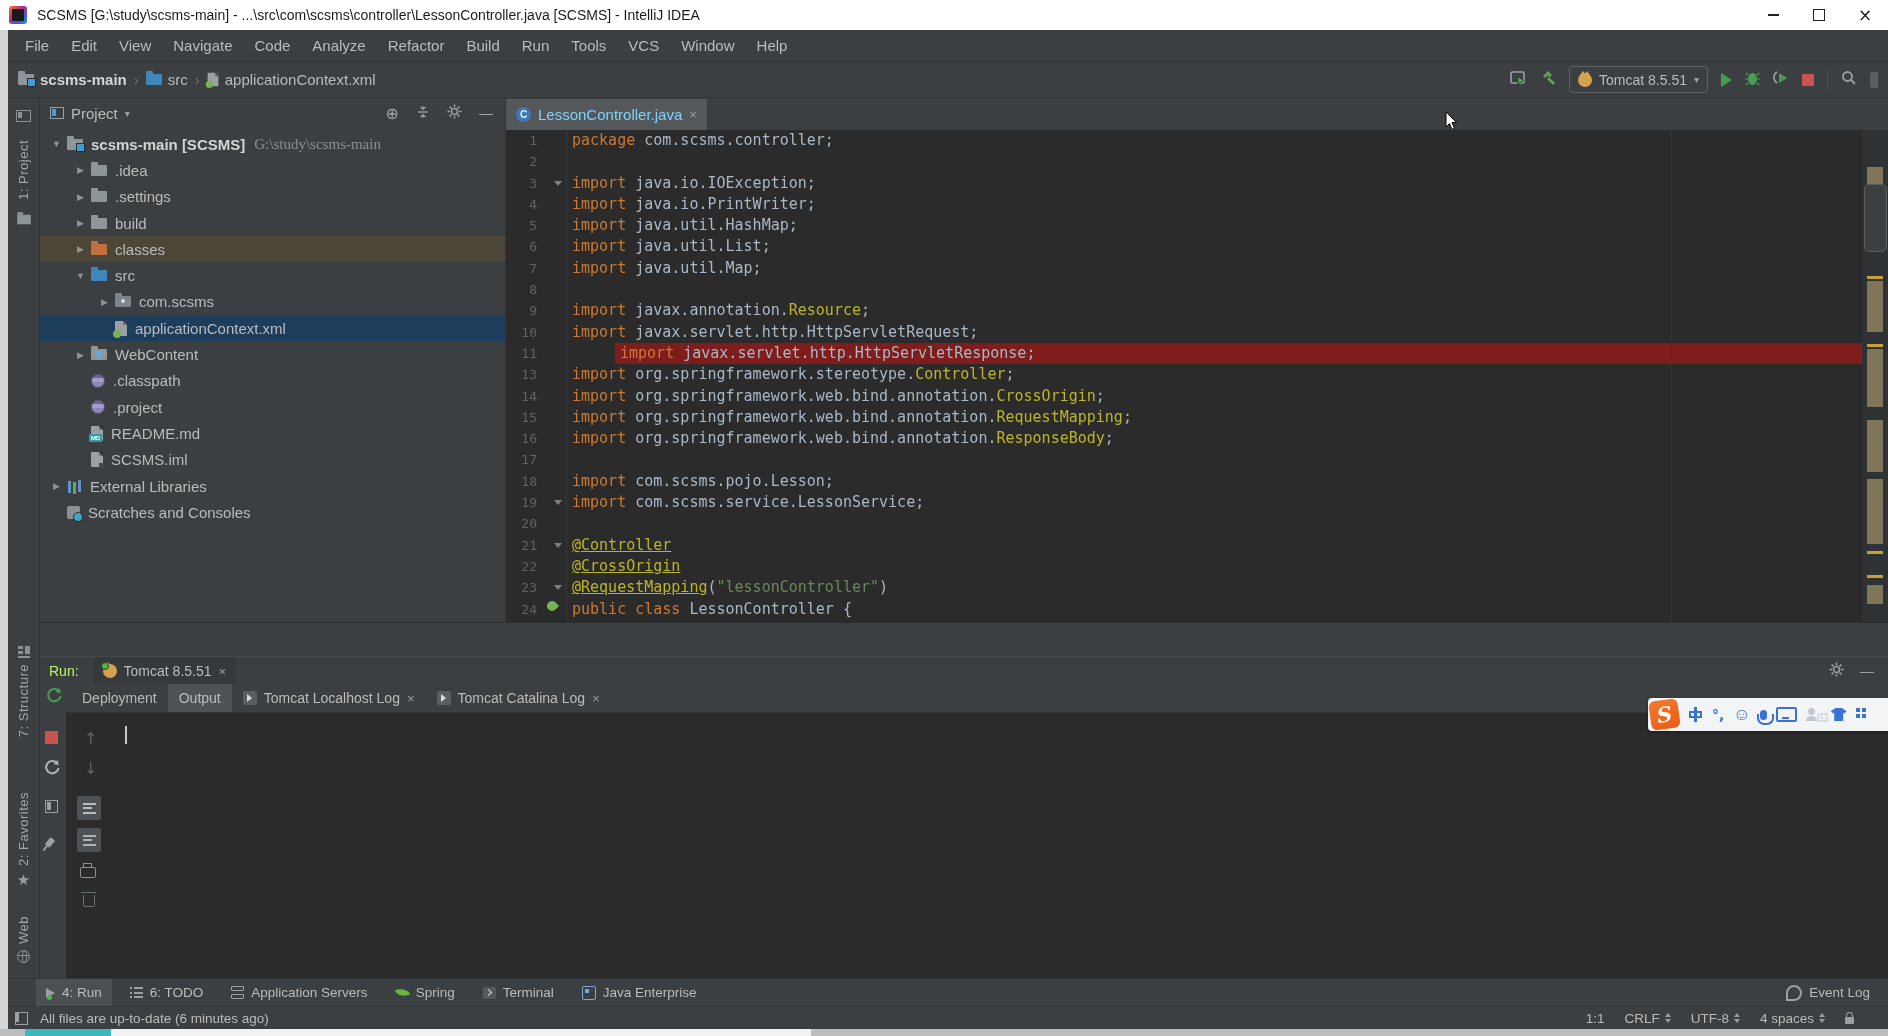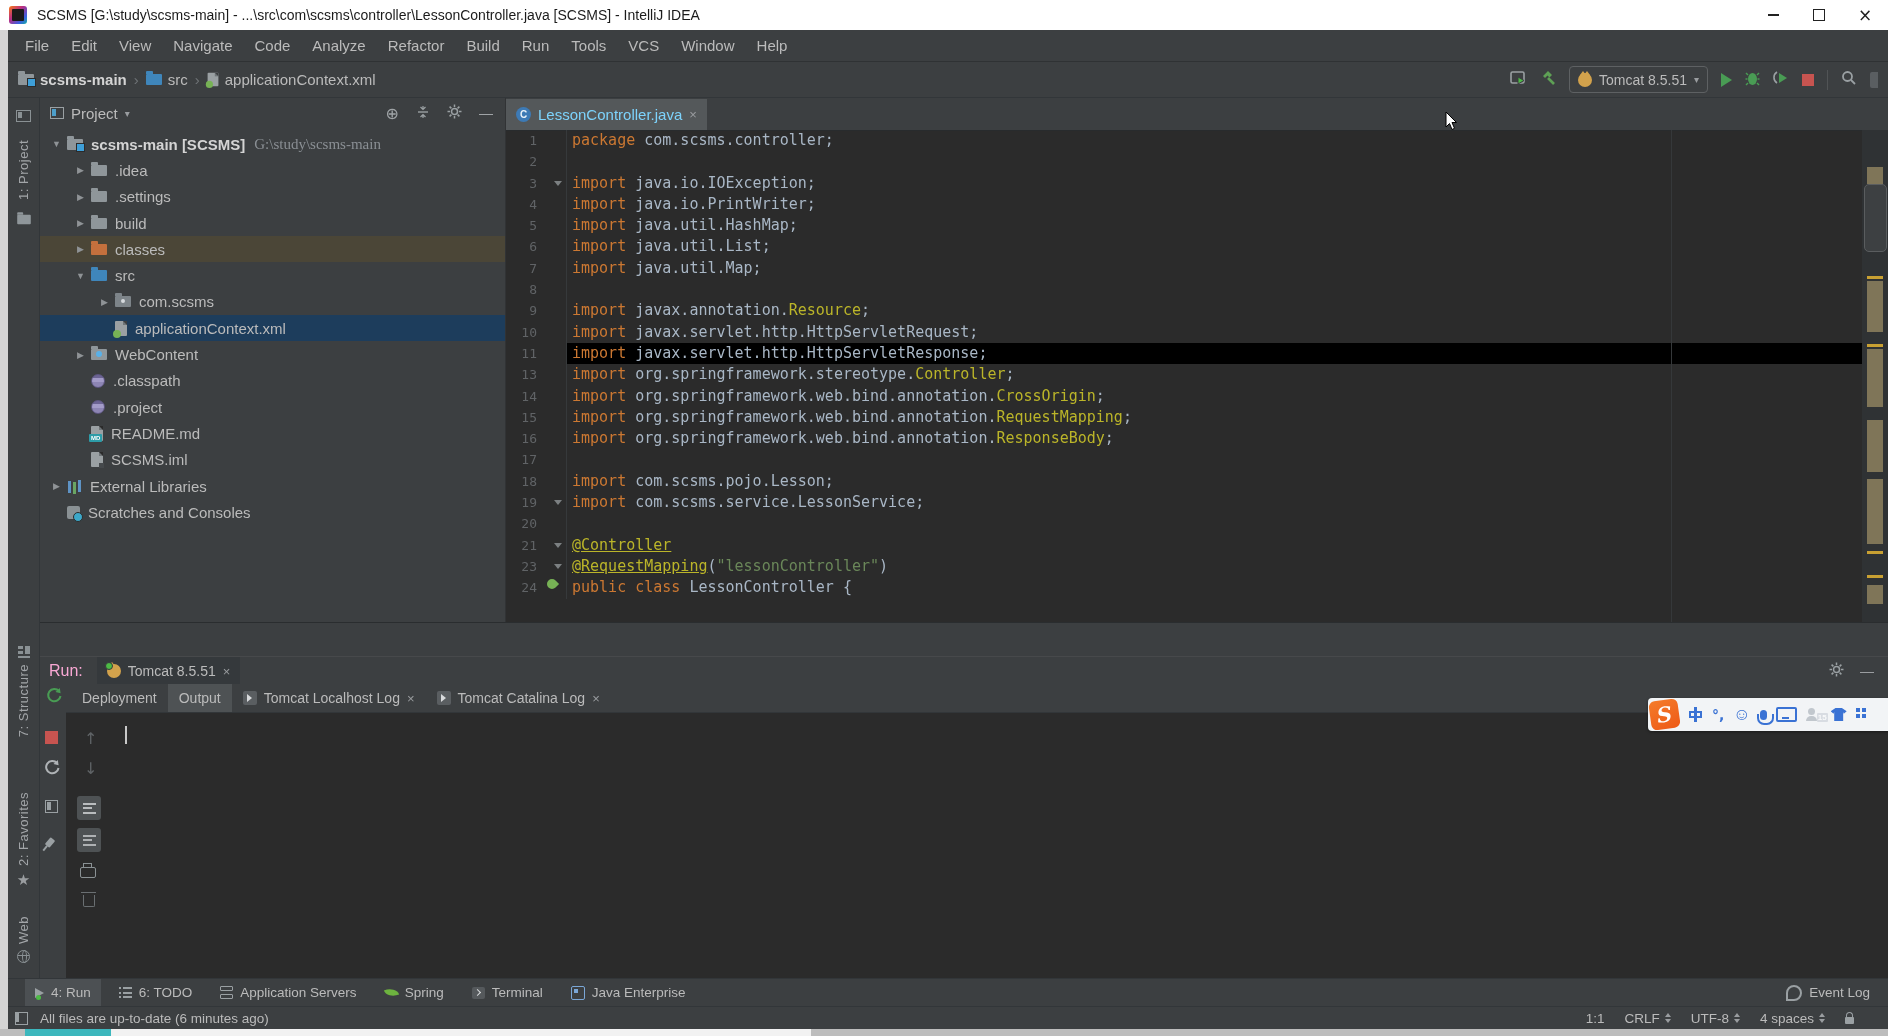--- a/index.html
+++ b/index.html
@@ -111,38 +111,38 @@
      color:#e8f1f8;font:bold 10px "Liberation Sans",sans-serif;}
   #etab .tab-label{color:#7dd3fc;font-size:15px;}
   .close-x{color:#9a9da0;font-size:13px;line-height:13px;}
   #code{position:absolute;top:32px;left:0;right:0;bottom:0;overflow:hidden;}
   .cline{display:flex;height:21.3px;line-height:21.3px;font-family:"DejaVu Sans Mono",monospace;font-size:15px;white-space:pre;}
   .lnum{width:31px;text-align:right;color:#606366;font-size:13px;flex:none;font-family:"DejaVu Sans Mono",monospace;}
   .fcol{width:29px;border-right:1px solid #36393b;flex:none;position:relative;}
   .fcol .fmark{position:absolute;right:4px;top:8px;width:0;height:0;border-top:5px solid #7c8082;border-left:4px solid transparent;border-right:4px solid transparent;}
   .fcol .leaf{position:absolute;right:9px;top:2px;width:10px;height:10px;border-radius:50% 0 50% 50%;background:#77b255;transform:rotate(45deg);}
   .lrest{flex:1;padding-left:5px;}
-  .cline.cur .lrest{background:#000000;}
+  .cline.cur .lrest{background:#7f1d1d;margin-left:48px;}
   .tok.kw{color:#cc7832;}
   .tok.pl{color:#a9b7c6;}
   .tok.cls{color:#bbb529;}
   .tok.ann{color:#bbb529;text-decoration:underline;}
   .tok.str{color:#6a8759;}
   #wrap-guide{position:absolute;left:1165px;top:32px;bottom:0;width:1px;background:#35383a;}
   #estripe{position:absolute;right:0;top:32px;bottom:0;width:26px;background:#2f3234;}
   .smark{position:absolute;left:5px;width:16px;background:#7f7558;}
   .syellow{position:absolute;left:5px;width:16px;height:3px;background:#c8a032;}
   #sthumb{position:absolute;left:2px;width:21px;border:1px solid #5a5d5f;background:rgba(255,255,255,.07);border-radius:5px;}
 
   
   #gap{left:40px;top:622px;width:1848px;height:34px;background:#3c3f41;border-top:1px solid #2a2d2f;}
 
   
   #runheader{left:40px;top:656px;width:1848px;height:28px;background:#3c3f41;display:flex;align-items:center;border-top:1px solid #47494b;}
-  #run-label{color:#f9a8d4;font-size:16px;margin-left:9px;}
+  #run-label{color:#bef264;font-size:14px;margin-left:9px;}
   #runtab{display:flex;align-items:center;gap:7px;background:#35393c;height:28px;padding:0 10px;margin-left:14px;}
   #runtab .tab-label{color:#bbbbbb;font-size:14px;}
   .tomcat-icn{width:14px;height:14px;border-radius:50%;background:#d2a24c;position:relative;}
   .tomcat-icn::before{content:'';position:absolute;left:2px;top:-2px;border-left:3px solid transparent;border-right:3px solid transparent;border-bottom:4px solid #d2a24c;}
   .tomcat-icn::after{content:'';position:absolute;right:2px;top:-2px;border-left:3px solid transparent;border-right:3px solid transparent;border-bottom:4px solid #d2a24c;}
   .run-dot::after{content:'';position:absolute;left:-2px;bottom:-2px;width:6px;height:6px;border-radius:50%;background:#4cbb45;border:1px solid #35393c;}
   #runheader-icons{margin-left:auto;display:flex;align-items:center;gap:16px;padding-right:14px;}
   #runtabs{left:40px;top:684px;width:1848px;height:28px;background:#3c3f41;display:flex;align-items:center;}
   .rtab{display:flex;align-items:center;gap:7px;height:28px;padding:0 11px;color:#bbbbbb;font-size:14px;}
   .rtab.sel{background:#4e5254;}
@@ -189,21 +189,21 @@
   .more-icn{width:10px;height:13px;background:
      linear-gradient(#3a72d4,#3a72d4) 0 0/4px 4px no-repeat,
      linear-gradient(#3a72d4,#3a72d4) 6px 0/4px 4px no-repeat,
      linear-gradient(#3a72d4,#3a72d4) 0 6px/4px 4px no-repeat,
      linear-gradient(#3a72d4,#3a72d4) 6px 6px/4px 4px no-repeat;}
 
   
   #bottombar{left:8px;top:978px;width:1880px;height:28px;background:#3c3f41;border-top:1px solid #323639;display:flex;align-items:center;box-sizing:border-box;}
   .bw-item{display:flex;align-items:center;gap:7px;height:28px;padding:0 10px;color:#bbbbbb;font-size:13.5px;}
   .bw-item.sel{background:#4c5053;}
-  #bottombar-left{display:flex;margin-left:17px;gap:8px;}
+  #bottombar-left{display:flex;margin-left:28px;gap:8px;}
   #eventlog{margin-left:auto;display:flex;align-items:center;gap:7px;color:#bbbbbb;font-size:13.5px;padding-right:18px;}
   .bubble-icn{width:12px;height:12px;border:2px solid #9aa0a3;border-radius:50% 50% 50% 0;}
   .runarrow-icn{width:0;height:0;border-left:9px solid #9aa0a3;border-top:5.5px solid transparent;border-bottom:5.5px solid transparent;position:relative;}
   .runarrow-icn::after{content:'';position:absolute;left:-8px;top:2px;width:5px;height:5px;border-radius:50%;background:#4cbb45;}
   .todo-icn{width:13px;height:11px;background:
      linear-gradient(#9aa0a3,#9aa0a3) 4px 0/9px 2px no-repeat,
      linear-gradient(#9aa0a3,#9aa0a3) 4px 4.5px/9px 2px no-repeat,
      linear-gradient(#9aa0a3,#9aa0a3) 4px 9px/9px 2px no-repeat,
      linear-gradient(#9aa0a3,#9aa0a3) 0 0/2px 2px no-repeat,
      linear-gradient(#9aa0a3,#9aa0a3) 0 4.5px/2px 2px no-repeat,
@@ -503,20 +503,21 @@
       <div class="cline cur"><span class="lnum">11</span><span class="fcol"></span><span class="lrest"><span class="tok kw">import </span><span class="tok pl">javax.servlet.http.HttpServletResponse;</span></span></div>
       <div class="cline"><span class="lnum">13</span><span class="fcol"></span><span class="lrest"><span class="tok kw">import </span><span class="tok pl">org.springframework.stereotype.</span><span class="tok cls">Controller</span><span class="tok pl">;</span></span></div>
       <div class="cline"><span class="lnum">14</span><span class="fcol"></span><span class="lrest"><span class="tok kw">import </span><span class="tok pl">org.springframework.web.bind.annotation.</span><span class="tok cls">CrossOrigin</span><span class="tok pl">;</span></span></div>
       <div class="cline"><span class="lnum">15</span><span class="fcol"></span><span class="lrest"><span class="tok kw">import </span><span class="tok pl">org.springframework.web.bind.annotation.</span><span class="tok cls">RequestMapping</span><span class="tok pl">;</span></span></div>
       <div class="cline"><span class="lnum">16</span><span class="fcol"></span><span class="lrest"><span class="tok kw">import </span><span class="tok pl">org.springframework.web.bind.annotation.</span><span class="tok cls">ResponseBody</span><span class="tok pl">;</span></span></div>
       <div class="cline"><span class="lnum">17</span><span class="fcol"></span><span class="lrest"></span></div>
       <div class="cline"><span class="lnum">18</span><span class="fcol"></span><span class="lrest"><span class="tok kw">import </span><span class="tok pl">com.scsms.pojo.Lesson;</span></span></div>
       <div class="cline"><span class="lnum">19</span><span class="fcol"><span class="fmark"></span></span><span class="lrest"><span class="tok kw">import </span><span class="tok pl">com.scsms.service.LessonService;</span></span></div>
       <div class="cline"><span class="lnum">20</span><span class="fcol"></span><span class="lrest"></span></div>
       <div class="cline"><span class="lnum">21</span><span class="fcol"><span class="fmark"></span></span><span class="lrest"><span class="tok ann">@Controller</span></span></div>
+      <div class="cline"><span class="lnum">22</span><span class="fcol"></span><span class="lrest"><span class="tok ann">@CrossOrigin</span></span></div>
       <div class="cline"><span class="lnum">23</span><span class="fcol"><span class="fmark"></span></span><span class="lrest"><span class="tok ann">@RequestMapping</span><span class="tok pl">(</span><span class="tok str">"lessonController"</span><span class="tok pl">)</span></span></div>
       <div class="cline"><span class="lnum">24</span><span class="fcol"><span class="leaf"></span></span><span class="lrest"><span class="tok kw">public class </span><span class="tok pl">LessonController {</span></span></div>
     </div>
   <div id="wrap-guide"></div>
   <div id="estripe">
     <div class="smark" style="top:37px;height:17px;"></div>
     <div id="sthumb" style="top:54px;height:66px;"></div>
     <div class="syellow" style="top:146px;"></div>
     <div class="smark" style="top:151px;height:51px;"></div>
     <div class="syellow" style="top:214px;"></div>

